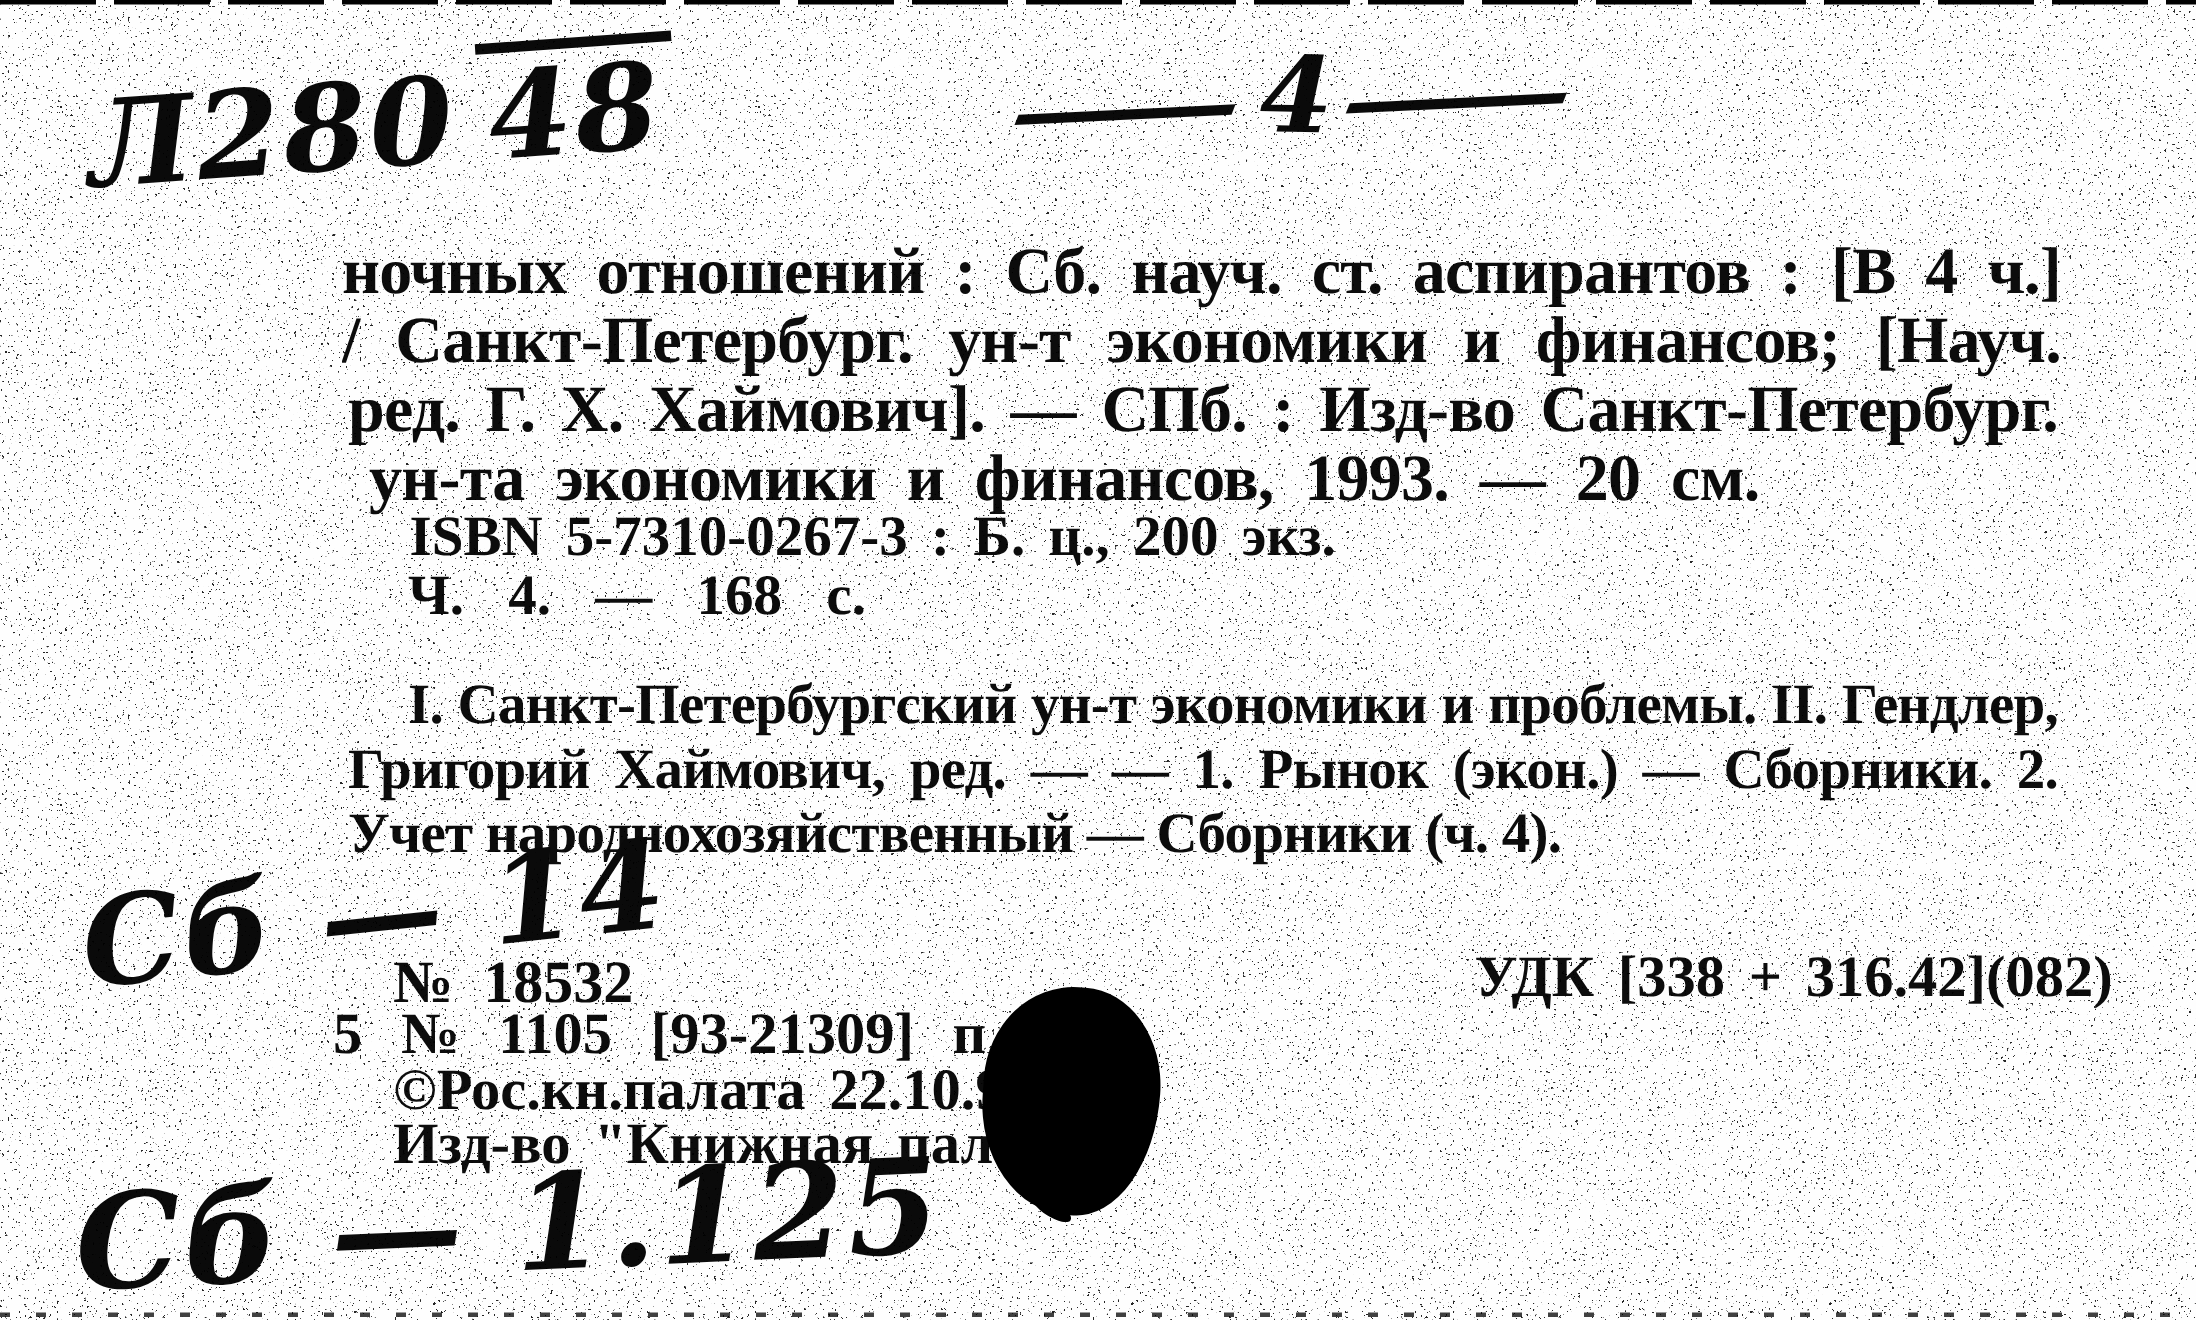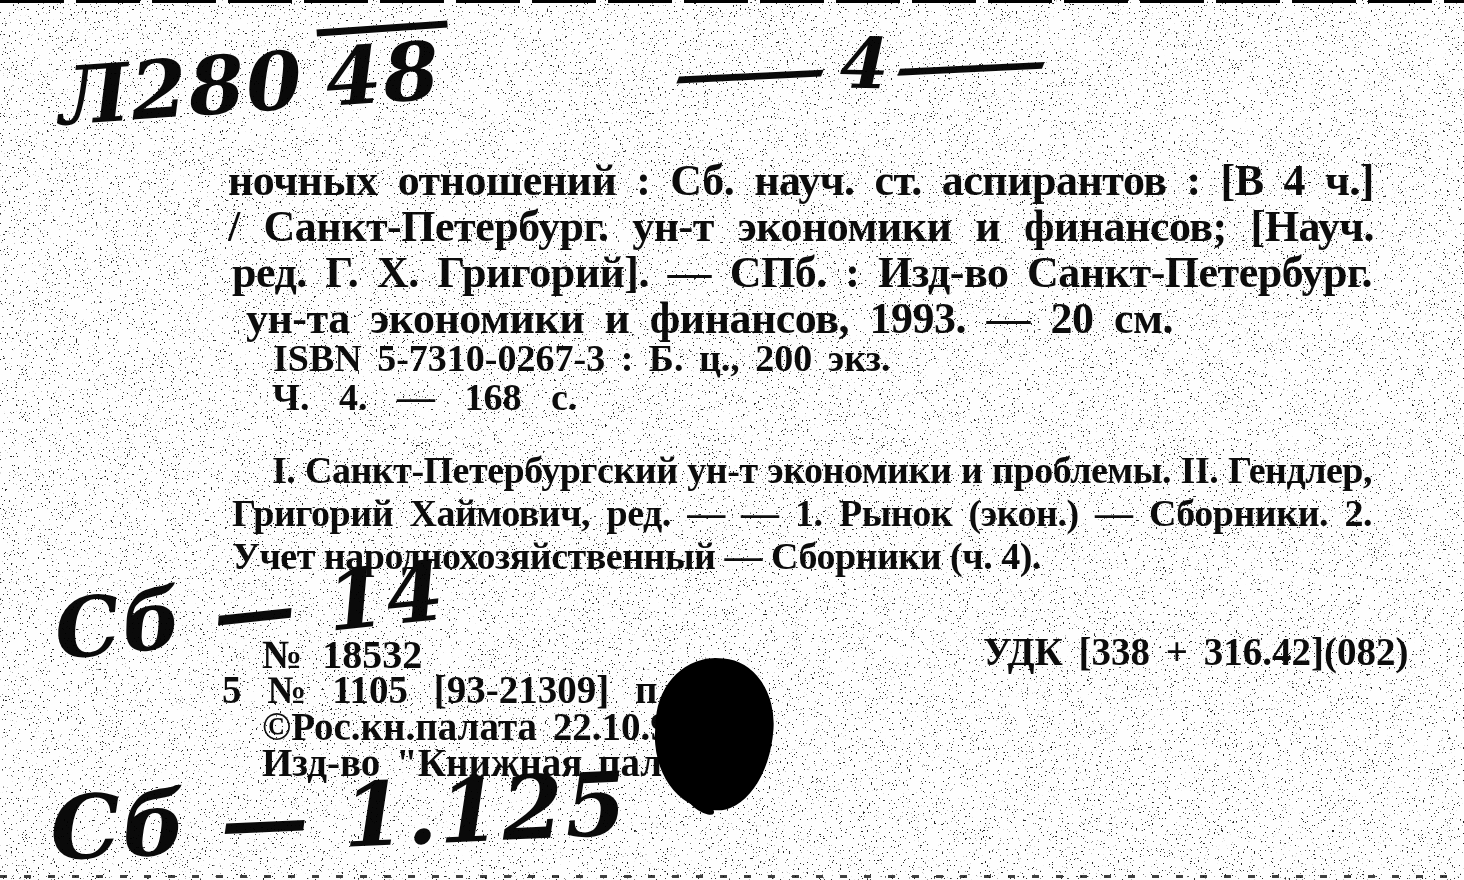--- a/index.html
+++ b/index.html
@@ -53,21 +53,21 @@
   <div class="hw hw-topleft">
     <span>Л280</span><span class="over">48</span>
   </div>
 
   <div class="hw hw-part">
     <span class="dash">—</span><span class="num">4</span><span class="dash">—</span>
   </div>
 
   <div class="t title just" style="left:228px;top:158px;width:1146px">ночных отношений : Сб. науч. ст. аспирантов : [В 4 ч.]</div>
   <div class="t title just" style="left:228px;top:204px;width:1146px">/ Санкт-Петербург. ун-т экономики и финансов; [Науч.</div>
-  <div class="t title just" style="left:232px;top:250px;width:1140px">ред. Г. Х. Григорий]. — СПб. : Изд-во Санкт-Петербург.</div>
+  <div class="t title just" style="left:232px;top:250px;width:1140px">ред. Г. Х. Хаймович]. — СПб. : Изд-во Санкт-Петербург.</div>
   <div class="t title sp10" style="left:246px;top:296px">ун-та экономики и финансов, 1993. — 20 см.</div>
 
   <div class="t small sp6" style="left:273px;top:339px">ISBN 5-7310-0267-3 : Б. ц., 200 экз.</div>
   <div class="t small sp20" style="left:272px;top:378px">Ч. 4. — 168 с.</div>
 
   <div class="t trace just" style="left:272px;top:451px;width:1100px">I. Санкт-Петербургский ун-т экономики и проблемы. II. Гендлер,</div>
   <div class="t trace just" style="left:232px;top:494px;width:1140px">Григорий Хаймович, ред. — — 1. Рынок (экон.) — Сборники. 2.</div>
   <div class="t trace" style="left:232px;top:537px">Учет народнохозяйственный — Сборники (ч. 4).</div>
 
   <div class="hw hw-mid">Сб — 14</div>

